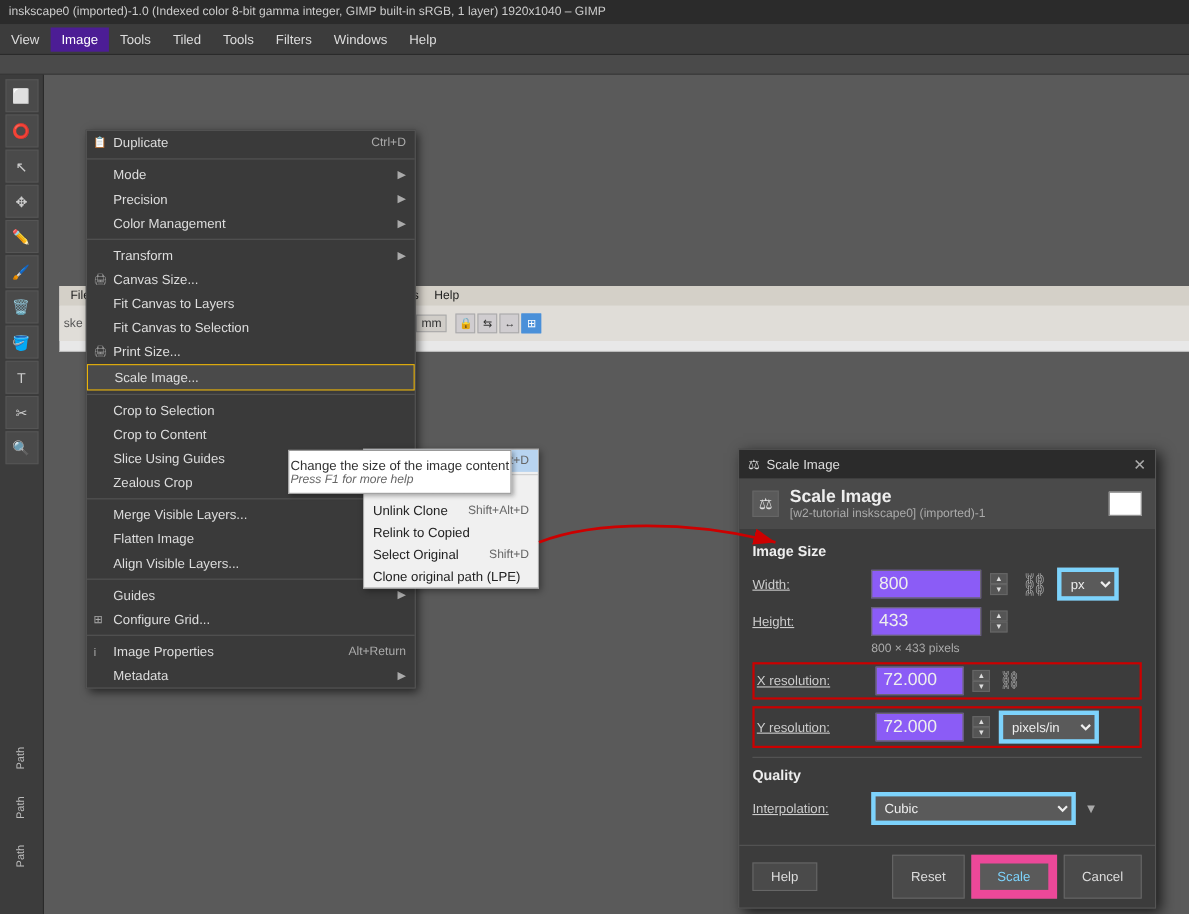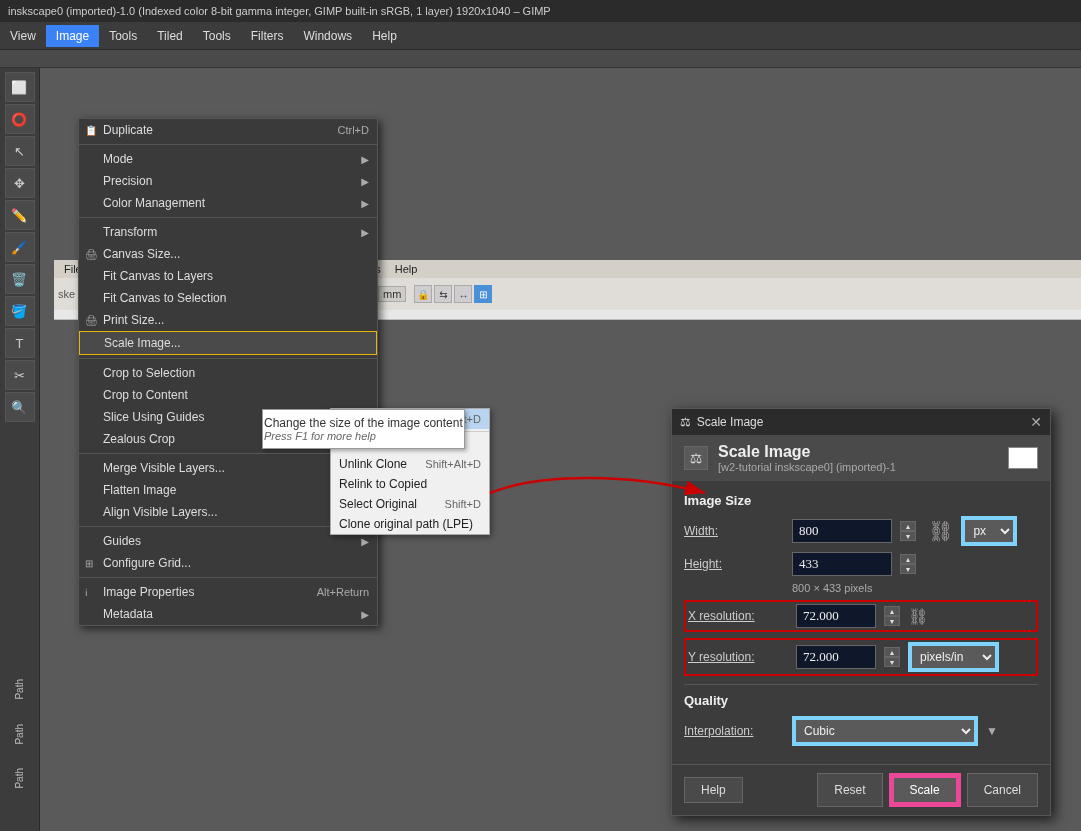--- a/index.html
+++ b/index.html
@@ -36,21 +36,21 @@
     .menu-item {
       padding: 4px 10px;
       cursor: pointer;
       color: #ddd;
       font-size: 12px;
     }
     .menu-item:hover, .menu-item.active {
       background: #5a5a5a;
     }
     .menu-item.active {
-      background: #3b82f6;
+      background: #4c1d95;
       color: white;
       text-align: center;
     }
 
     
     #ruler-top {
       background: #4a4a4a;
       height: 18px;
       width: 100%;
       border-bottom: 1px solid #333;
@@ -279,27 +279,26 @@
       margin-bottom: 6px;
       gap: 8px;
     }
     .dialog-label {
       width: 100px;
       color: #ccc;
       font-size: 12px;
       text-decoration: underline;
     }
     .dialog-input {
-      background: #0f172a;
+      background: #8b5cf6;
       border: 1px solid #666;
       color: #eee;
       padding: 3px 6px;
-      font-size: 13px;
+      font-size: 16px;
       width: 100px;
-      font-family: Liberation Serif, serif;
     }
     .dialog-spinners {
       display: flex;
       flex-direction: column;
       gap: 0;
     }
     .dialog-spinner-btn {
       background: #555;
       border: 1px solid #666;
       color: #ddd;
@@ -353,22 +352,22 @@
     .dialog-btn {
       padding: 5px 16px;
       font-size: 12px;
       cursor: pointer;
       border: 1px solid #666;
       background: #4a4a4a;
       color: #ddd;
     }
     .dialog-btn.primary {
       background: #5a5a5a;
-      border: 5px solid #ec4899;
-      color: #ffffff;
+      border: 8px solid #ec4899;
+      color: #7dd3fc;
     }
 
     
     #inkscape-strip {
       position: absolute;
       left: 14px;
       top: 192px;
       right: 0;
       height: 60px;
       background: #e8e8e8;

